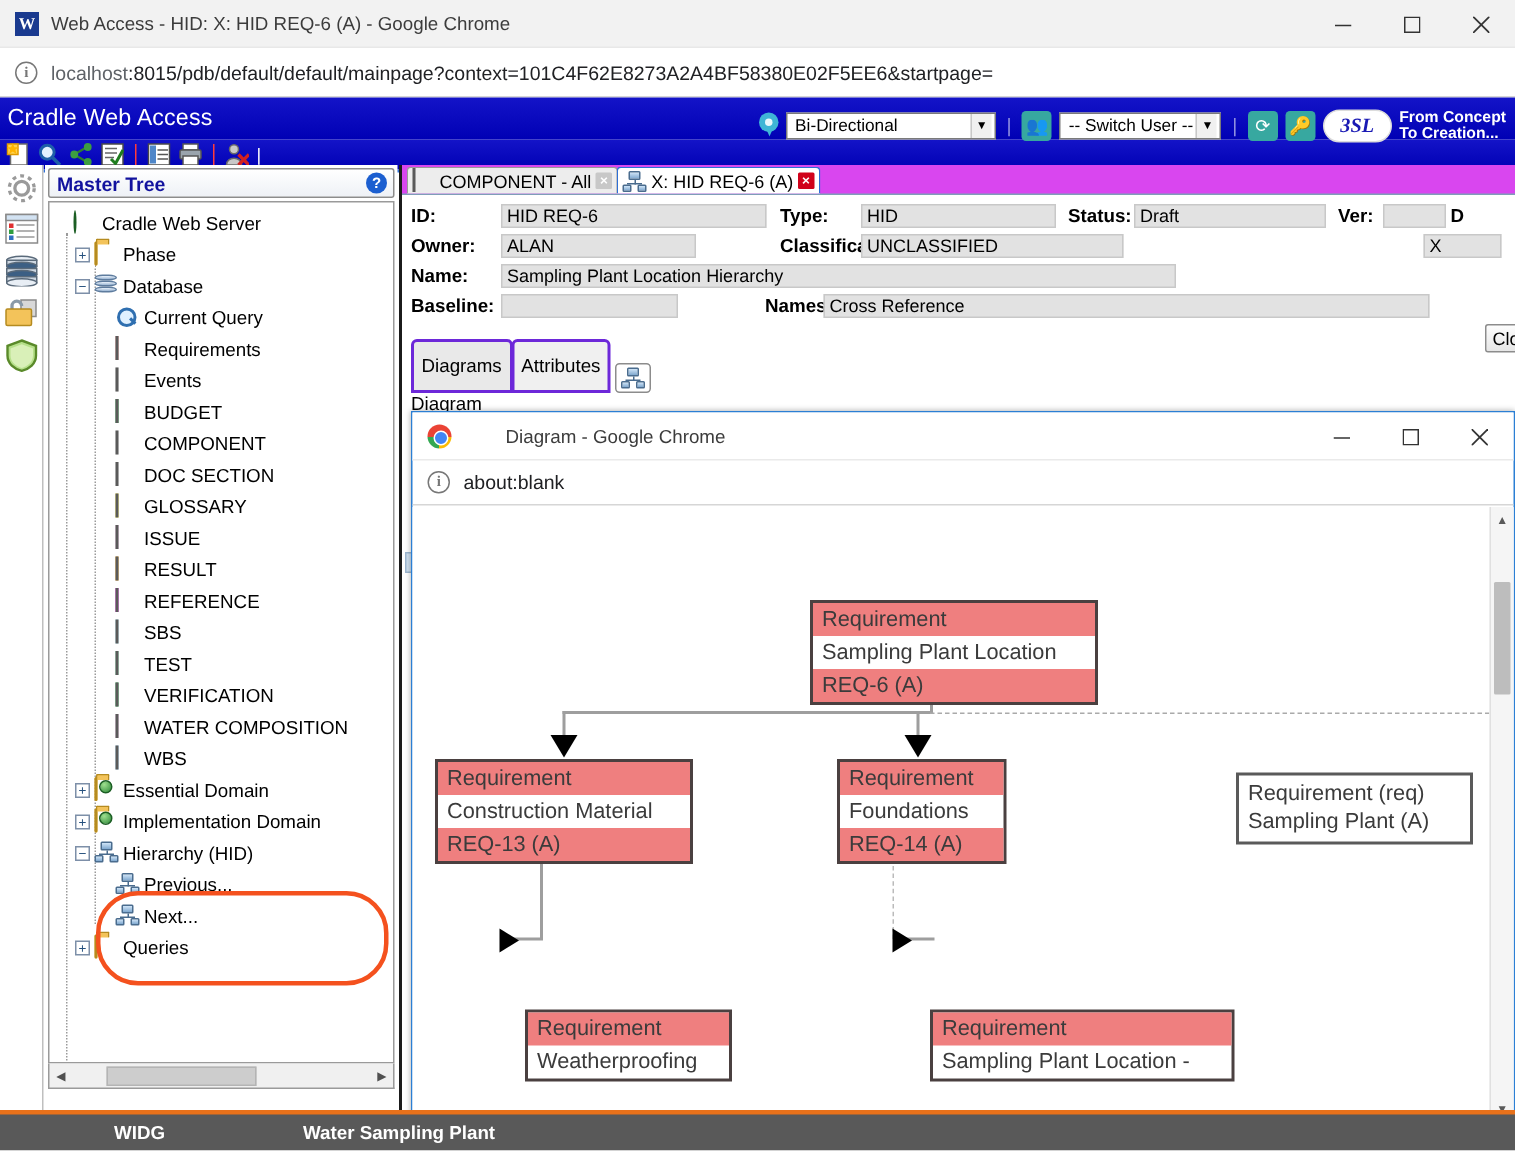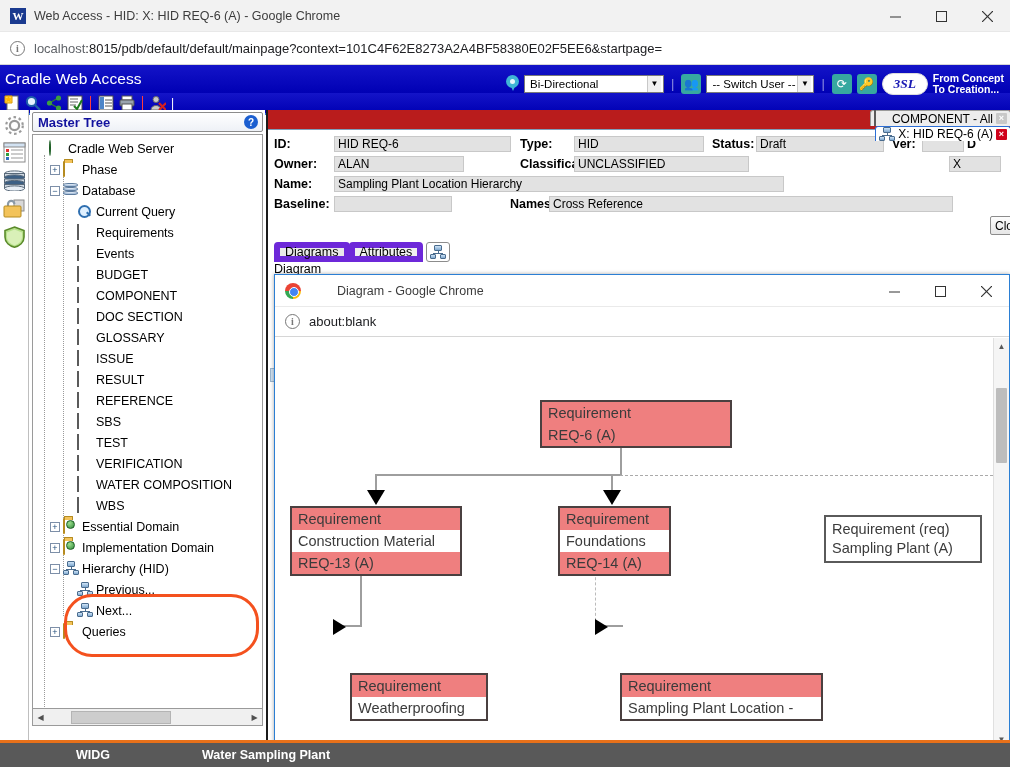--- a/index.html
+++ b/index.html
@@ -218,22 +218,22 @@
   .sb-arrow{ width:15px; height:15px; display:flex; align-items:center;
     justify-content:center; font-size:8px; color:#505050; }
   #tree-thumb{ position:absolute; left:38px; width:100px; height:13px;
     background:#cdcdcd; border:1px solid #b4b4b4; }
 
   
   #detail-panel{
     position:absolute; left:266px; top:0; right:0; bottom:0;
     border-left:2px solid #1b1b1b; background:#fff;
   }
-  #doc-tabs{ height:20px; background:#b91c1c; display:flex; align-items:flex-end;
-    padding-left:3px; border-bottom:1px solid #7f9db9;flex-direction:column; }
+  #doc-tabs{ height:20px; background:#d946ef; display:flex; align-items:flex-end;
+    padding-left:3px; border-bottom:1px solid #7f9db9; }
   .doc-tab{
     height:18px; display:flex; align-items:center; gap:3px; padding:0 3px;
     border:1px solid #9a9a9a; border-bottom:none; background:#ededed;
     font-size:12px; border-radius:3px 3px 0 0; margin-right:-1px;
   }
   .doc-tab.active{ background:#fff; border-color:#2d6fd6; z-index:2; }
   .tab-close{
     width:11px; height:11px; font-size:9px; line-height:10px; text-align:center;
     background:#c8c8c8; color:#fff; font-weight:bold; border-radius:1px;
   }
@@ -249,21 +249,21 @@
   }
   #close-row{ height:26px; position:relative; }
   #close-btn{
     position:absolute; right:-6px; top:2px; height:19px; width:26px;
     border:1px solid #8c8c8c; background:linear-gradient(#fdfdfd,#e6e6e6);
     font-size:12px; display:flex; align-items:center; padding-left:4px;
     border-radius:2px; overflow:hidden;
   }
   #sub-tabs{ height:22px; display:flex; align-items:flex-end; padding-left:6px; gap:0; }
   .sub-tab{
-    height:18px; padding:4px 5px; border:6px solid #6d28d9; background:#f0f0f0;
+    height:18px; padding:16px 5px; border:2px solid #6d28d9; background:#f0f0f0;
     font-size:12.5px; display:flex; align-items:center;
     border-radius:4px 4px 0 0; margin-right:-1px;
   }
   .sub-tab.active{ background:#e9e9e9; }
   #sub-tab-icon{
     width:24px; height:20px; border:1px solid #8c8c8c; background:#fff;
     display:flex; align-items:center; justify-content:center;
     border-radius:3px; margin-left:4px;
   }
   #diagram-caption{ font-size:12.5px; padding-left:6px; color:#000; height:15px; }
@@ -866,20 +866,21 @@
       <div class="dline" style="left:85px; top:224px; width:2px; height:64px;"></div>
       <div class="dline" style="left:60px; top:287px; width:27px; height:2px;"></div>
       <div class="arrow-right" style="left:58px; top:281px;"></div>
 
       <div class="dline-dash-v" style="left:320px; top:224px; height:64px;"></div>
       <div class="dline" style="left:322px; top:287px; width:26px; height:2px;"></div>
       <div class="arrow-right" style="left:320px; top:281px;"></div>
 
       <div class="dnode" style="left:265px; top:62px; width:192px;">
         <div class="sec fill">Requirement</div>
+        <div class="sec">Sampling Plant Location</div>
         <div class="sec fill">REQ-6 (A)</div>
       </div>
 
       <div class="dnode" style="left:15px; top:168px; width:172px;">
         <div class="sec fill">Requirement</div>
         <div class="sec">Construction Material</div>
         <div class="sec fill">REQ-13 (A)</div>
       </div>
 
       <div class="dnode" style="left:283px; top:168px; width:113px;">

